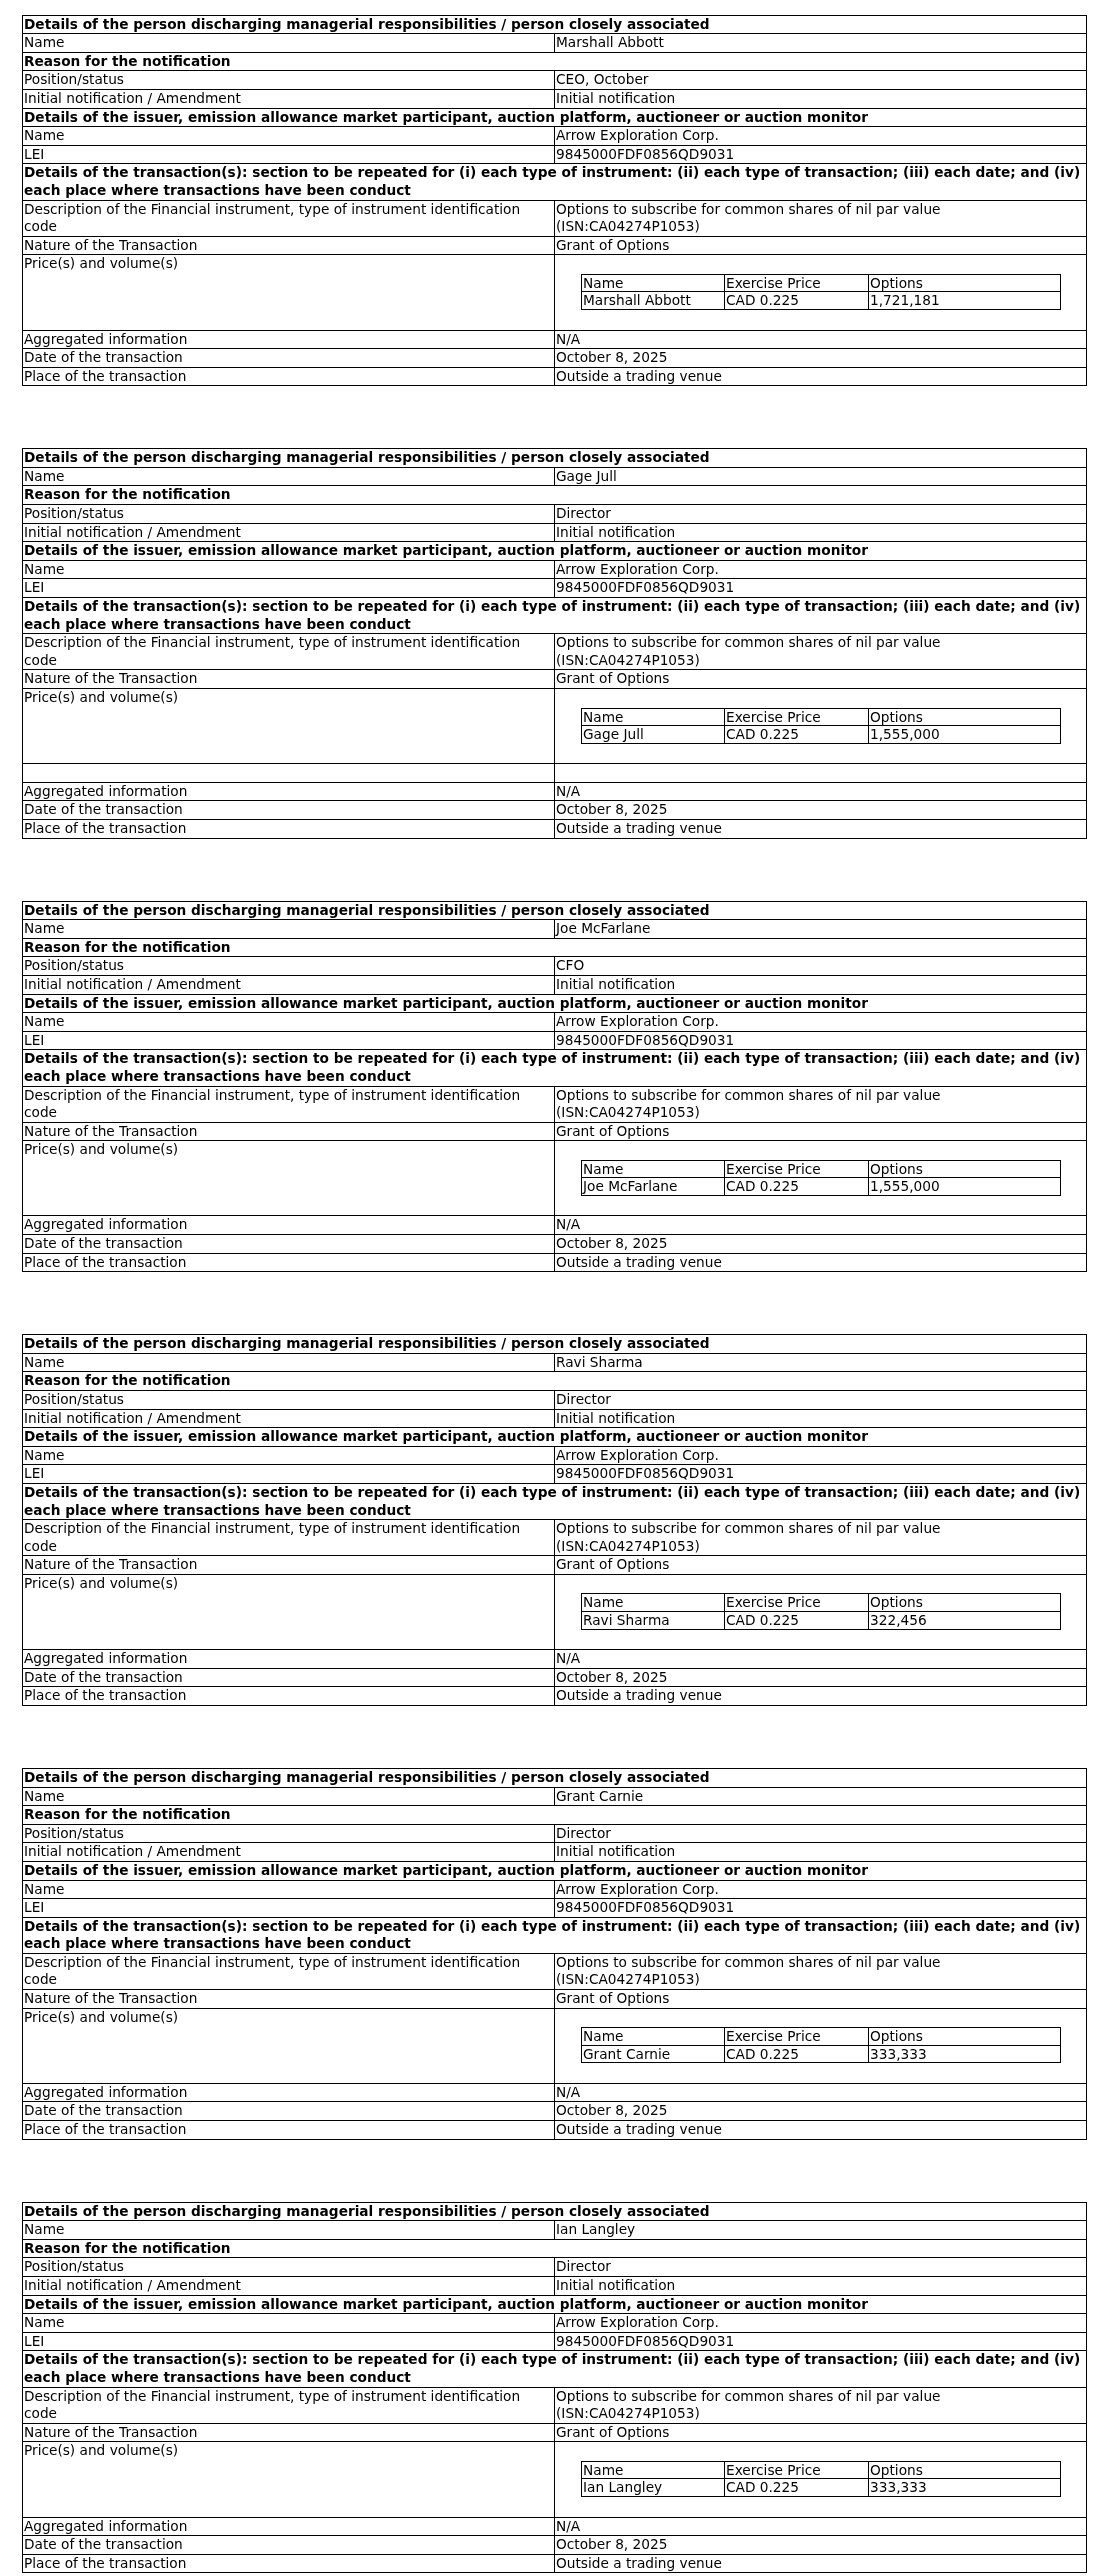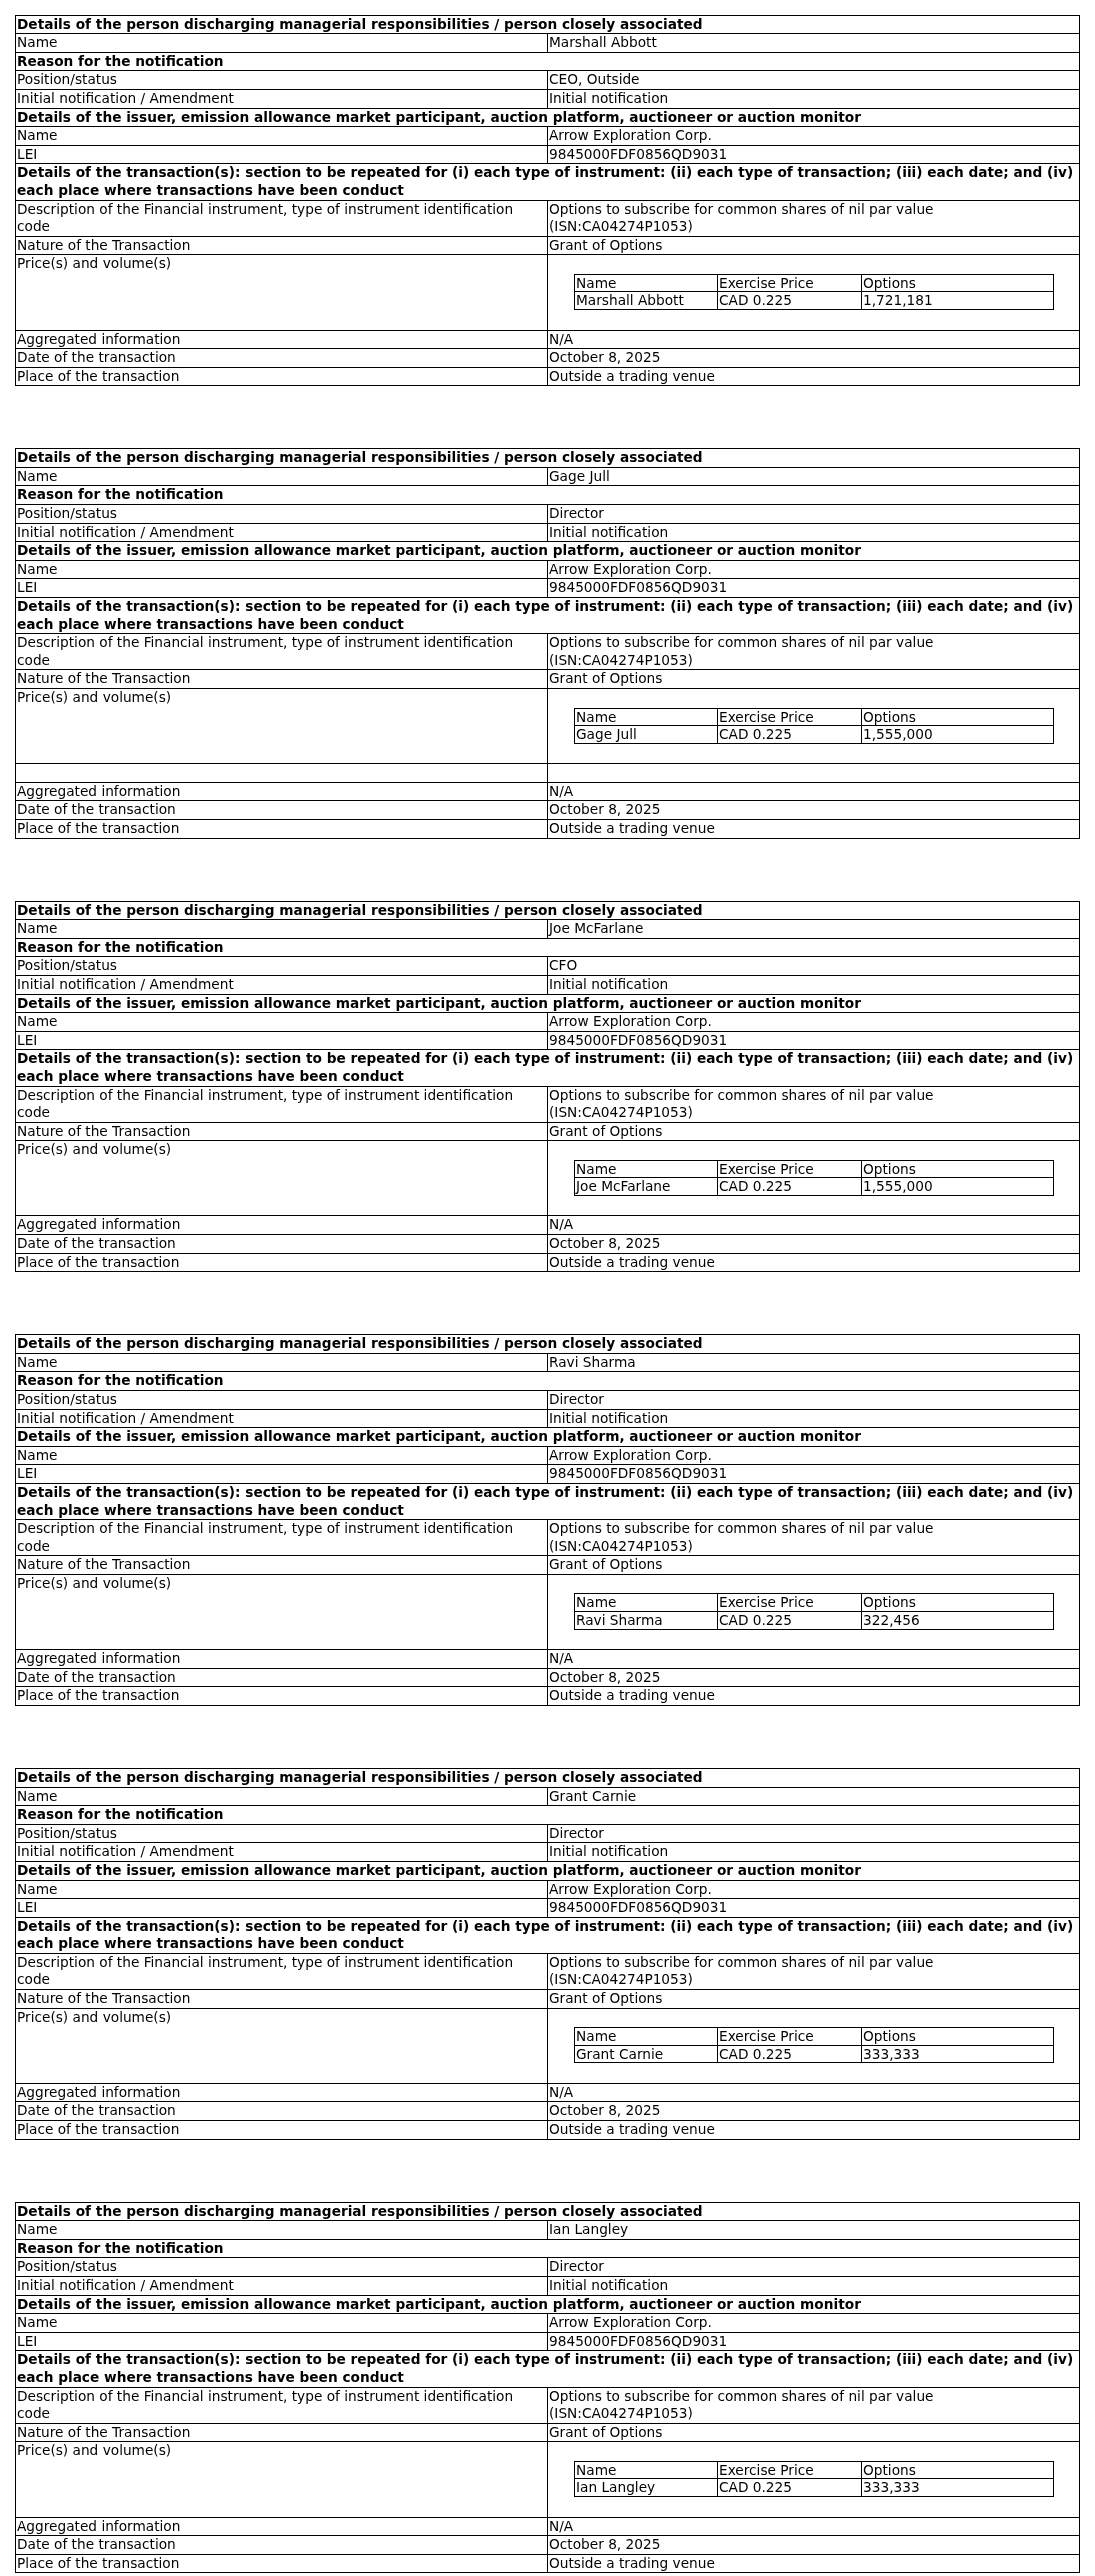--- a/index.html
+++ b/index.html
@@ -3,21 +3,21 @@
 <meta charset="utf-8">
 <style>
   html, body { margin: 0; padding: 0; background: #ffffff; }
   body {
     width: 1095px;
     min-height: 2576px;
     font-family: "DejaVu Sans", "Liberation Sans", sans-serif;
     font-size: 13.7px;
     color: #000000;
   }
-  #doc { padding-top: 14.6px; padding-left: 15px; }
+  #doc { padding-top: 14.6px; padding-left: 22px; }
   table.pdmr {
     width: 1065px;
     border-collapse: collapse;
     table-layout: fixed;
     margin-bottom: 62px;
   }
   table.pdmr td {
     border: 1px solid #000;
     padding: 0 1px;
     line-height: 17.6px;
@@ -54,21 +54,21 @@
       </tr>
       <tr>
         <td class="lbl">Name</td>
         <td>Marshall Abbott</td>
       </tr>
       <tr>
         <td class="hdr" colspan="2">Reason for the notification</td>
       </tr>
       <tr>
         <td class="lbl">Position/status</td>
-        <td>CEO, Outside</td>
+        <td>CEO, October</td>
       </tr>
       <tr>
         <td class="lbl">Initial notification / Amendment</td>
         <td>Initial notification</td>
       </tr>
       <tr>
         <td class="hdr" colspan="2">Details of the issuer, emission allowance market participant, auction platform, auctioneer or auction monitor</td>
       </tr>
       <tr>
         <td class="lbl">Name</td>

